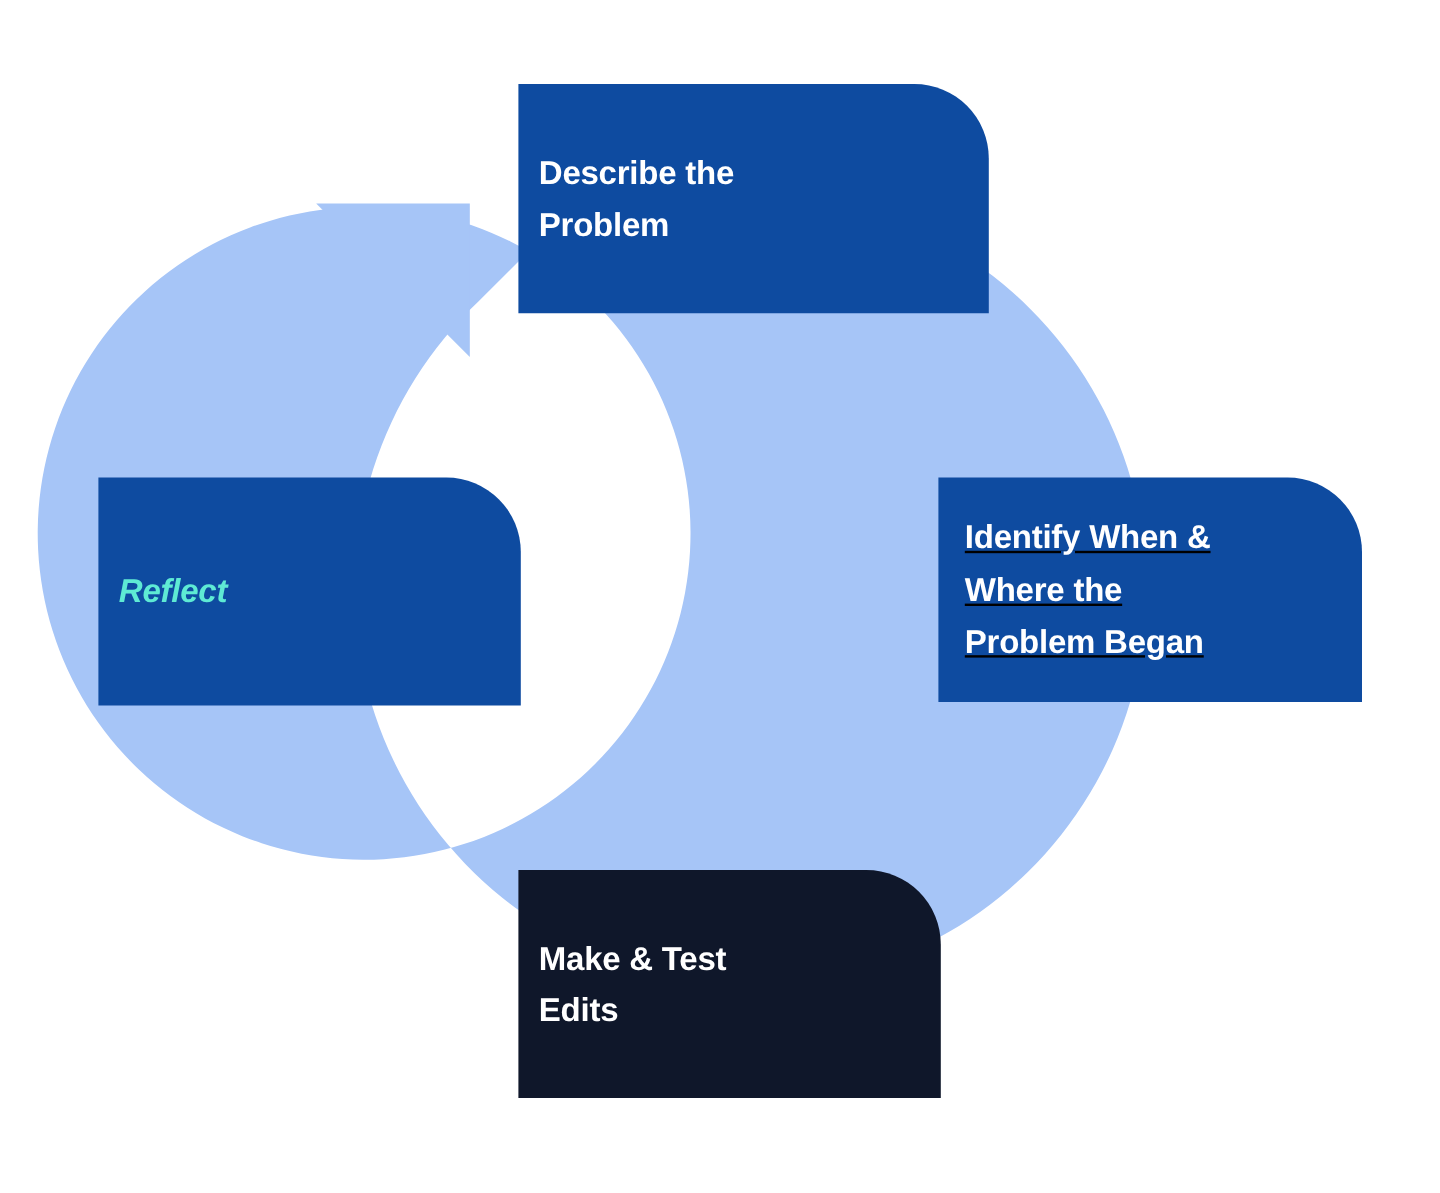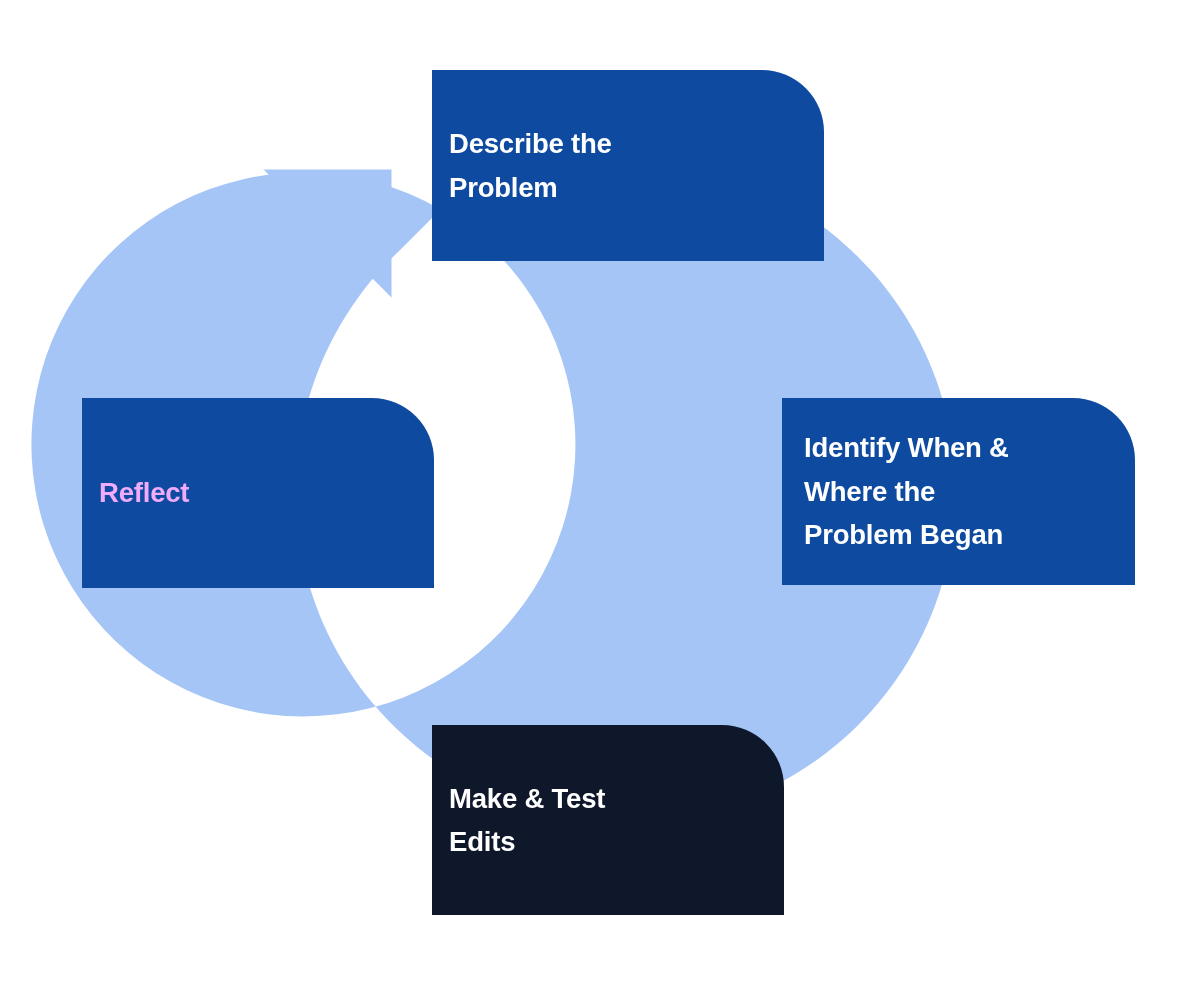--- a/index.html
+++ b/index.html
@@ -64,20 +64,21 @@
     padding-right: 60px;
   }
 
   #step-identify {
     left: 782px;
     top: 398px;
     width: 353px;
     height: 187px;
     padding-left: 22px;
     padding-right: 46px;
+    text-decoration: underline;
   }
 
   #step-make-test {
     left: 432px;
     top: 725px;
     width: 352px;
     height: 190px;
     padding-left: 17px;
     padding-right: 60px;
   }
@@ -117,16 +118,16 @@
 Where the
 Problem Began</span>
   </div>
 
   <div class="step-box" id="step-make-test" style="background: #0f172a;">
     <span class="step-label" style="color: rgb(255, 255, 255);">Make &amp; Test
 Edits</span>
   </div>
 
   <div class="step-box" id="step-reflect" style="background: rgb(14, 75, 160);">
-    <span class="step-label" style="color: #f0abfc;">Reflect</span>
+    <span class="step-label" style="color: #5eead4; font-style: italic;">Reflect</span>
   </div>
 
 </div>
 
 </body></html>

